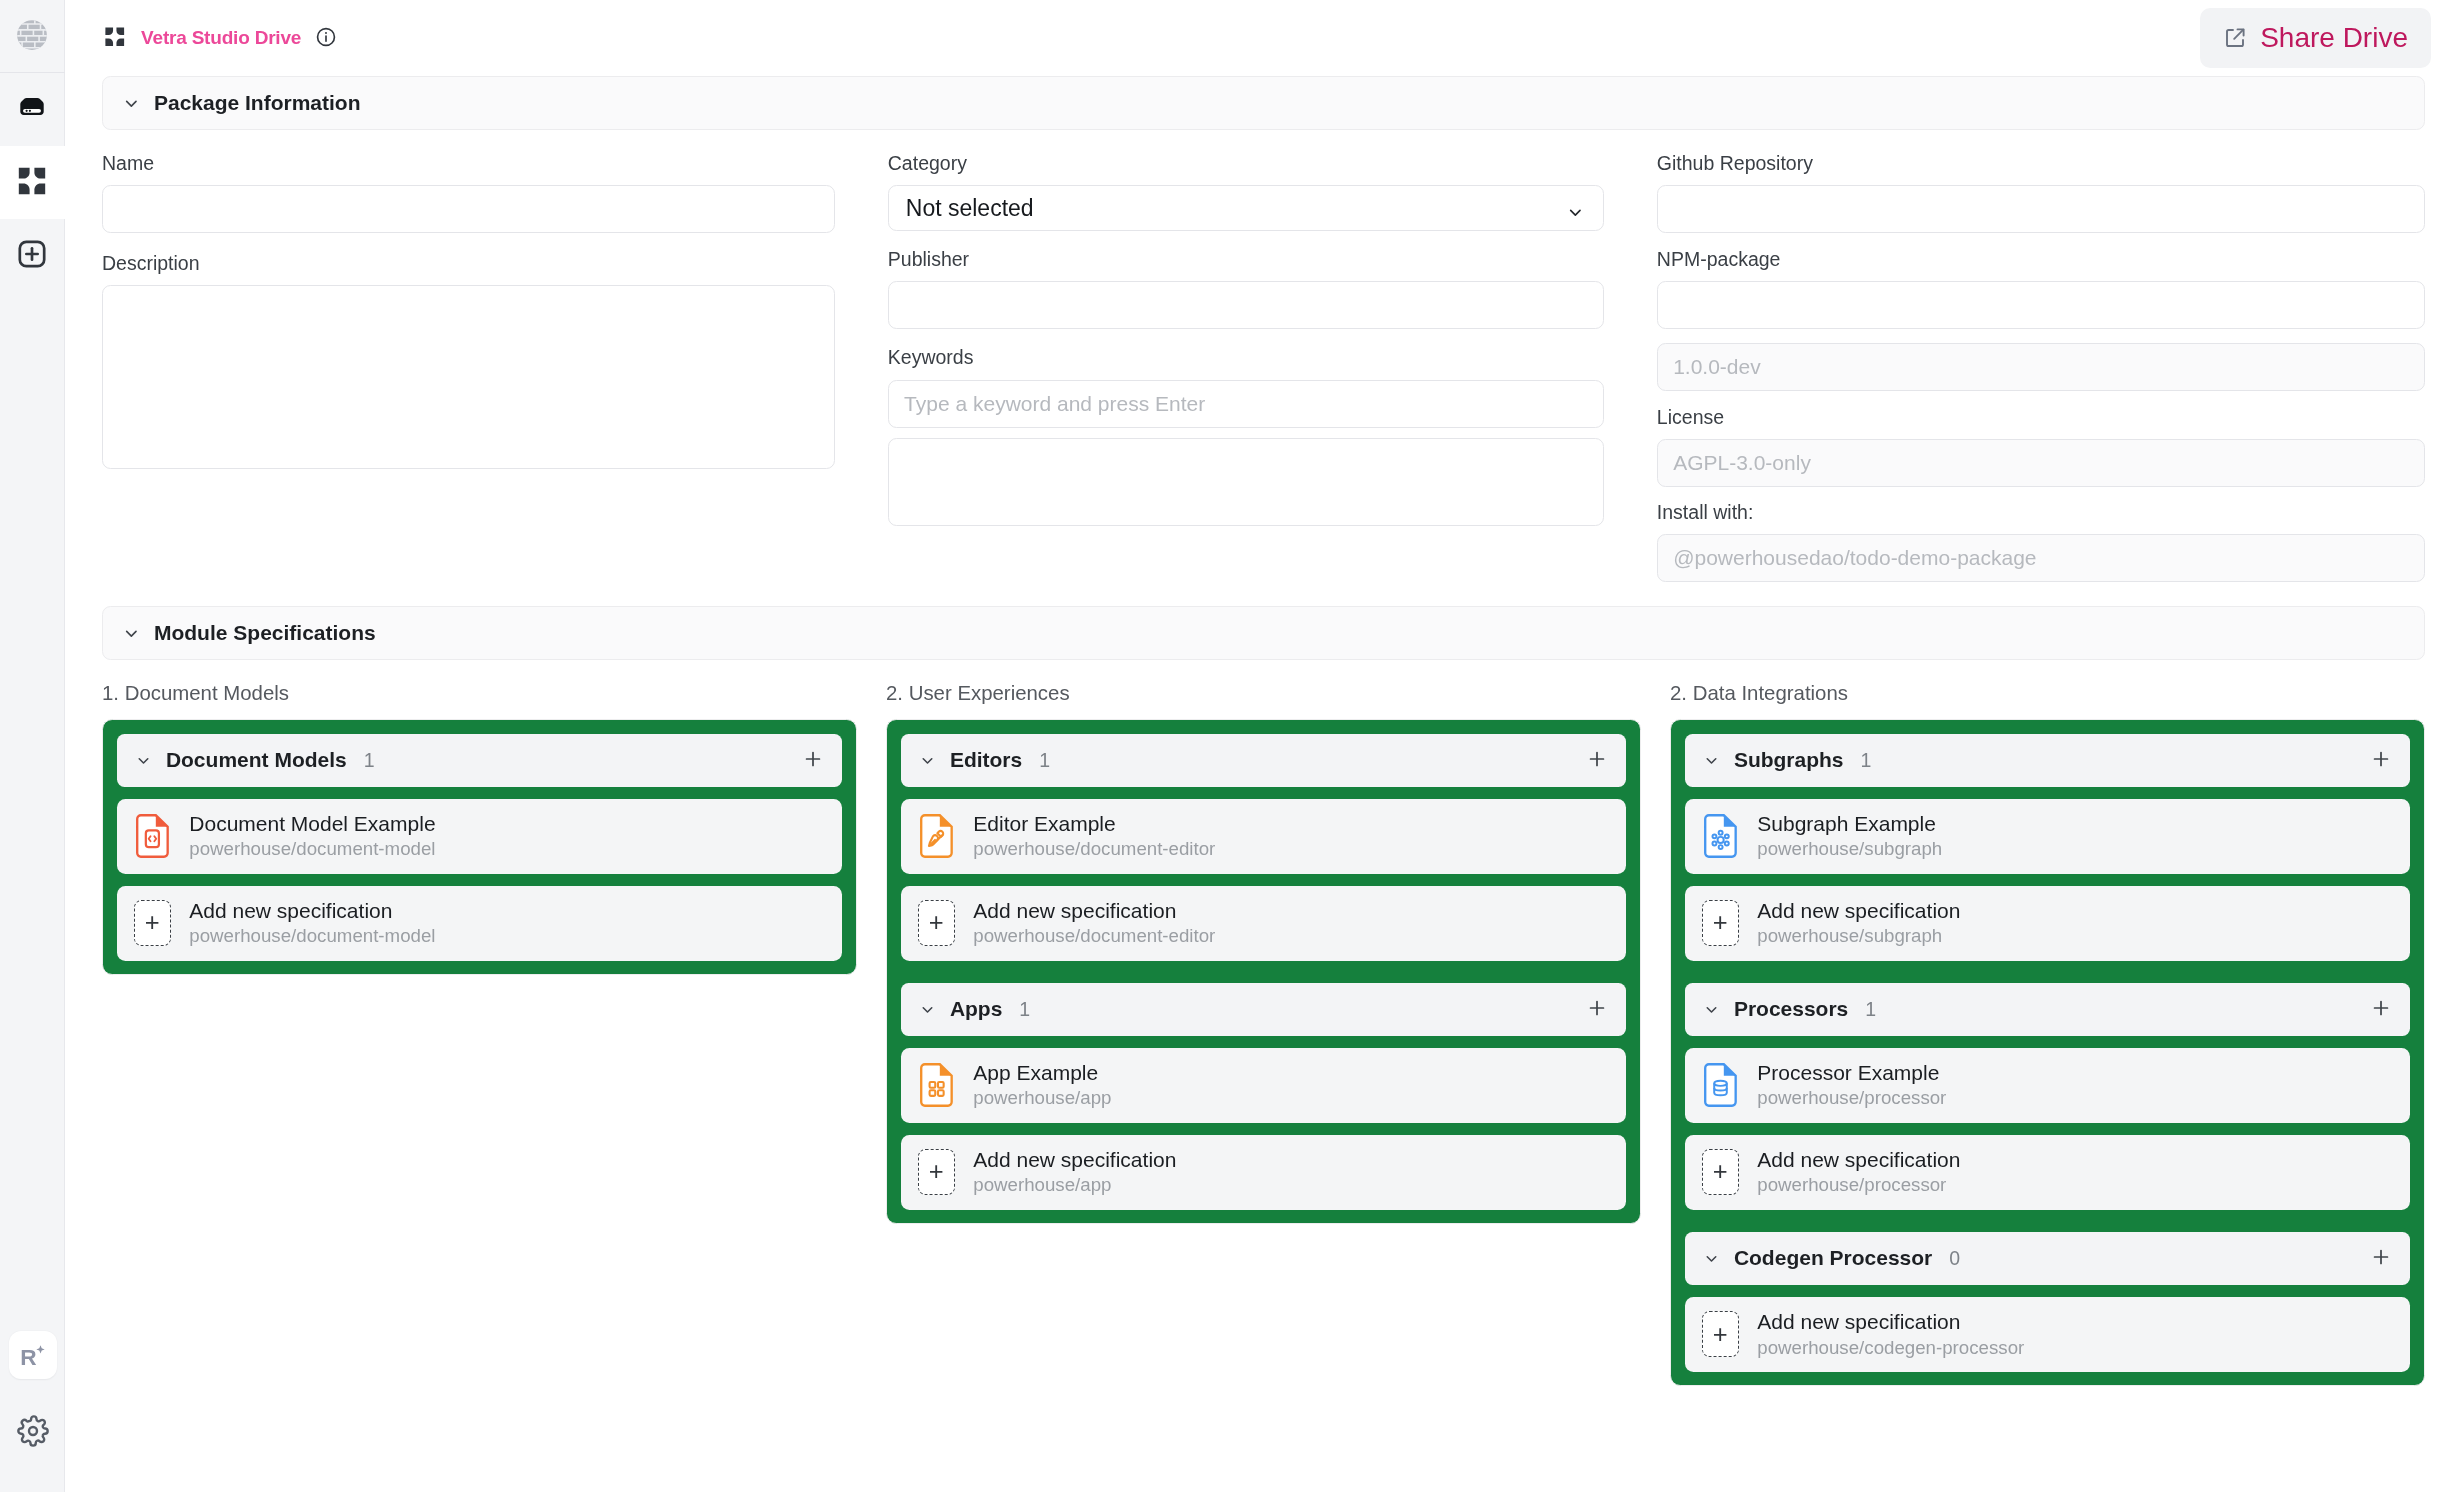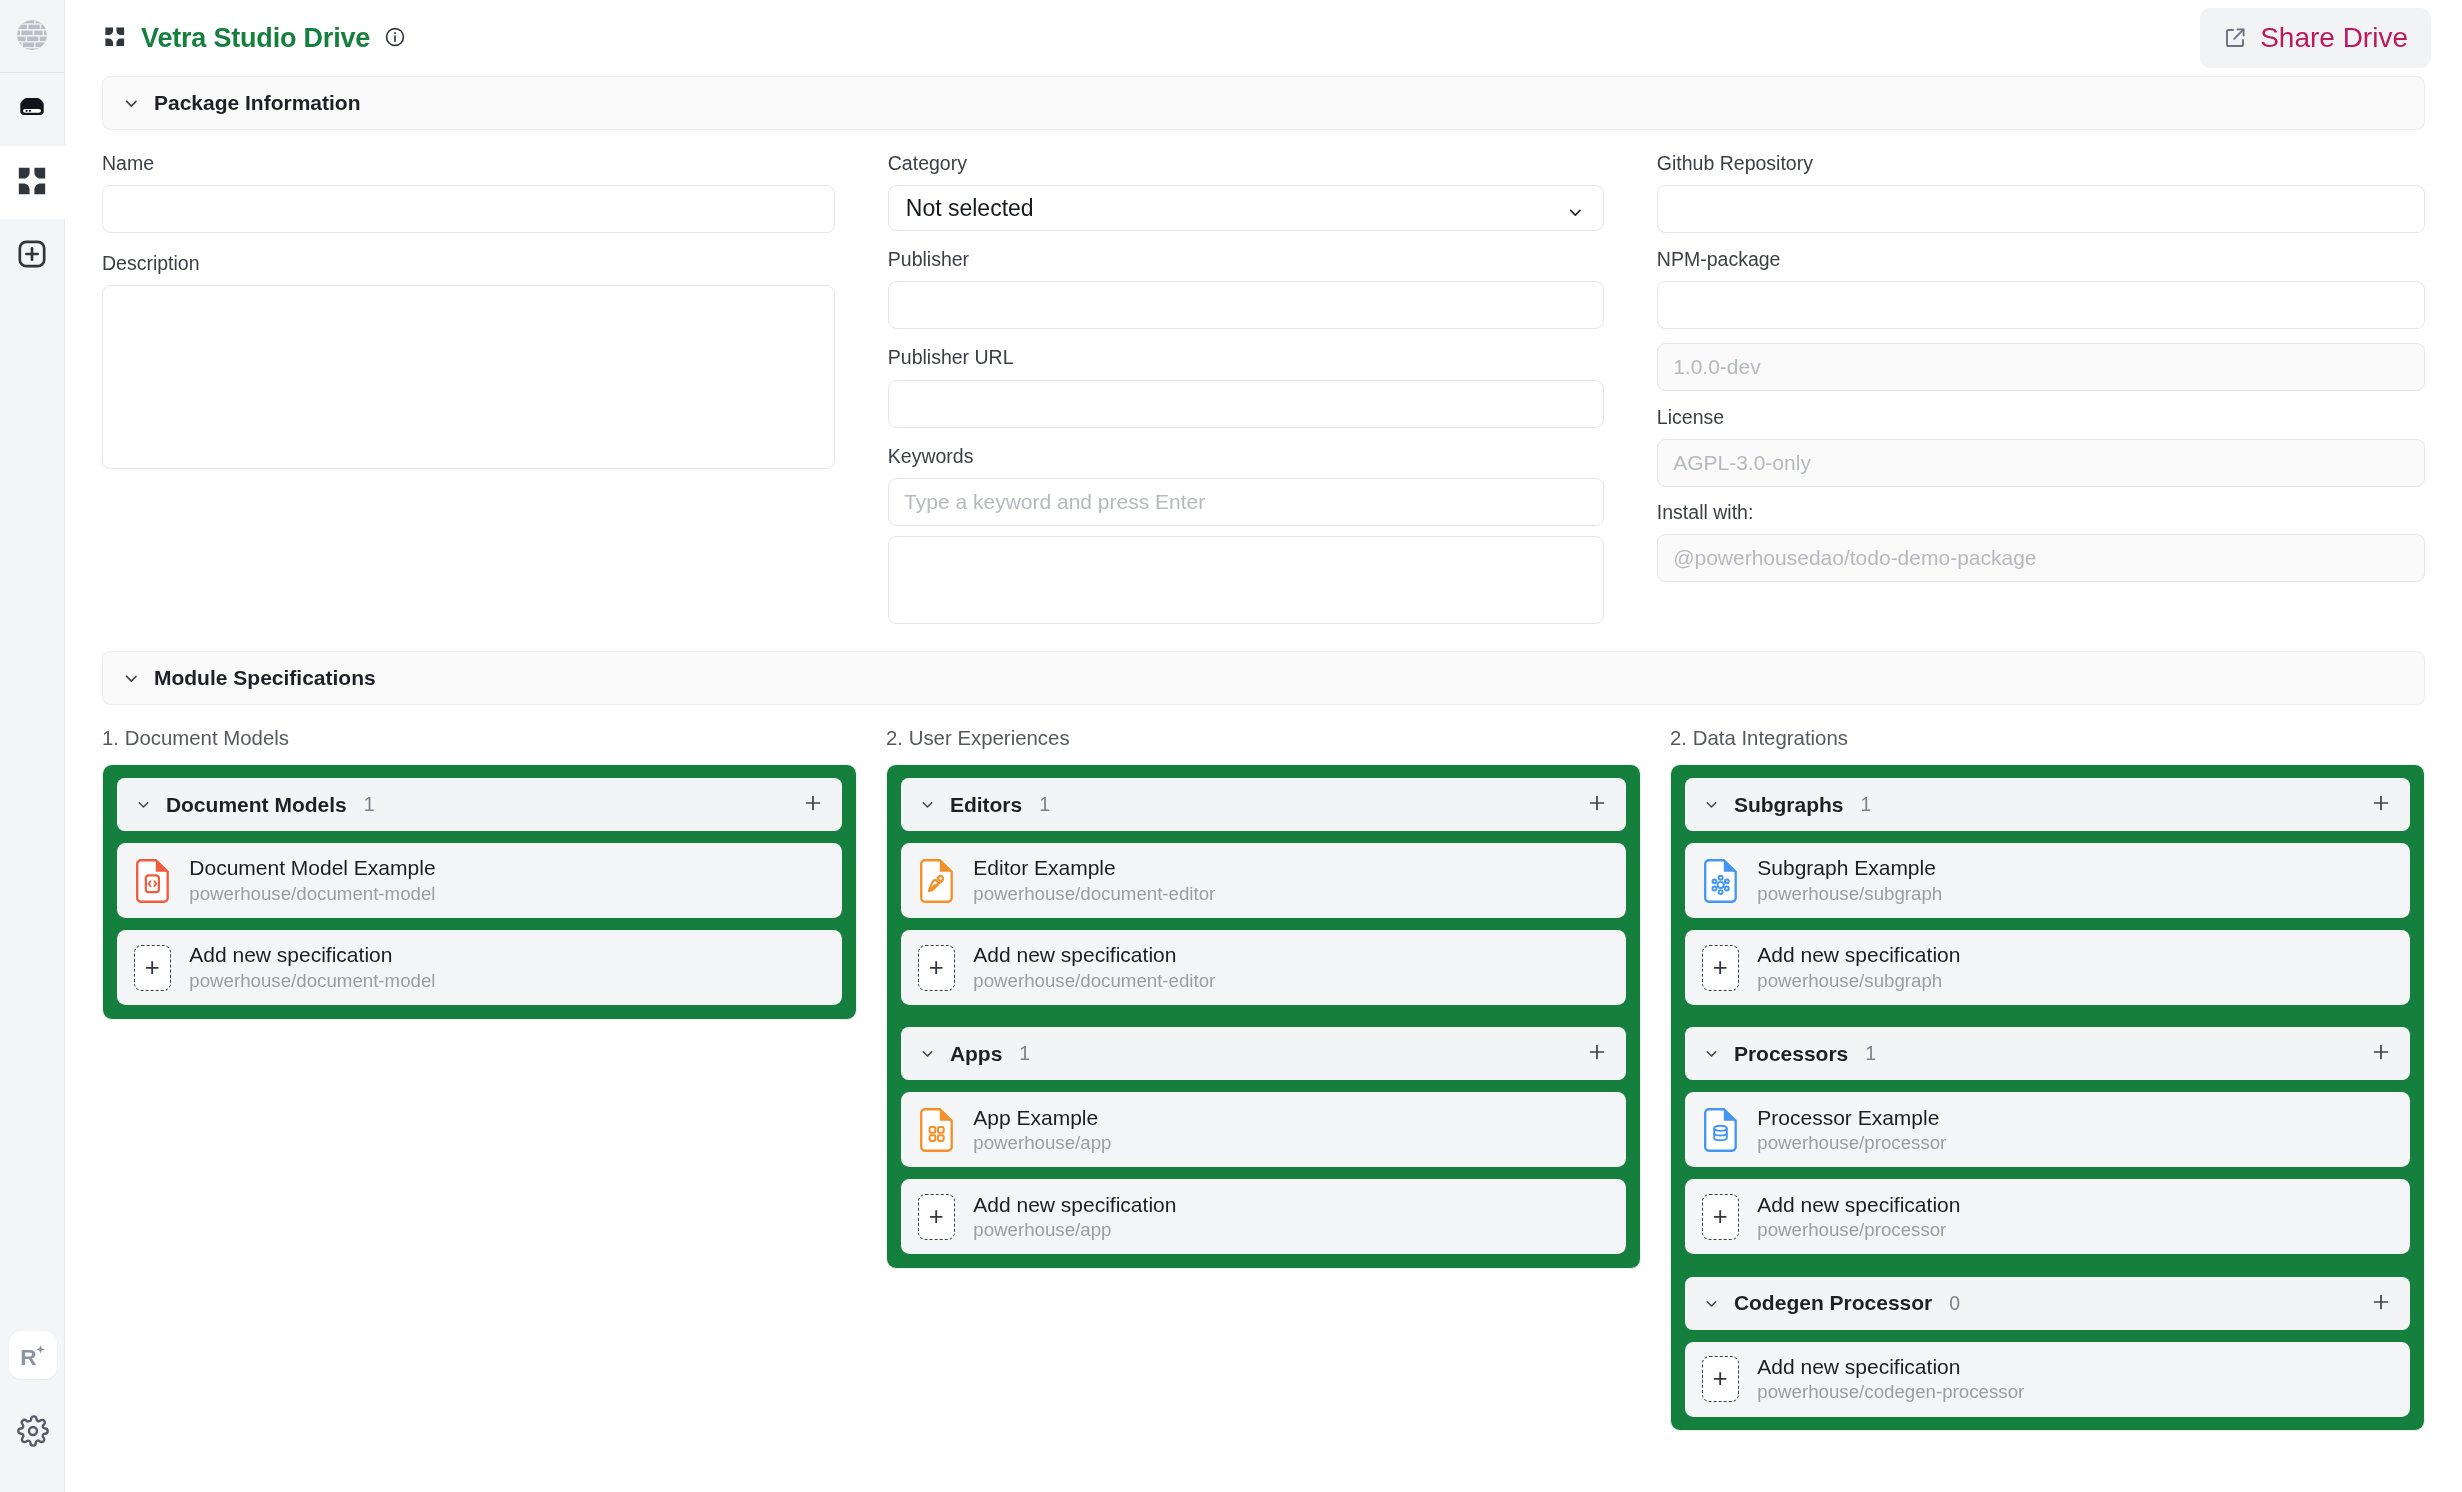--- a/index.html
+++ b/index.html
@@ -45,21 +45,21 @@
     background: #ffffff; overflow: hidden;
   }
 
   
   .topbar {
     height: 76px; display: flex; align-items: center;
     padding: 0 31px 0 37px; justify-content: space-between;
   }
   .title-wrap { display: flex; align-items: center; gap: 13.6px; }
   .title-text {
-    font-size: 27px; font-weight: 700; color: #15803d; letter-spacing: -0.2px;
+    font-size: 19px; font-weight: 700; color: #ec4899; letter-spacing: -0.2px;
   }
   .share-btn {
     display: flex; align-items: center; gap: 13.6px;
     background: #f2f3f5; border: none; border-radius: 10.2px;
     padding: 14.4px 23px; cursor: pointer;
   }
   .share-btn span { font-size: 28px; color: #be185d; }
 
   
   .section-bar {
@@ -300,24 +300,20 @@
               <polyline points="6,9.5 12,15.5 18,9.5"></polyline>
             </svg>
           </span>
         </div>
       </div>
       <div class="fld" style="margin-top:17px">
         <label class="lbl">Publisher</label>
         <input class="inp" type="text" placeholder="" style="">
       </div>
       <div class="fld" style="margin-top:17px">
-        <label class="lbl">Publisher URL</label>
-        <input class="inp" type="text" placeholder="" style="">
-      </div>
-      <div class="fld" style="margin-top:17px">
         <label class="lbl">Keywords</label>
         <input class="inp" type="text" placeholder="Type a keyword and press Enter" style="">
       </div>
       <div class="fld" style="margin-top:10.2px">
         <textarea class="ta short" placeholder="" style=""></textarea>
       </div>
     </div>
 
     <div class="pkg-col c3">
       <div class="fld">

